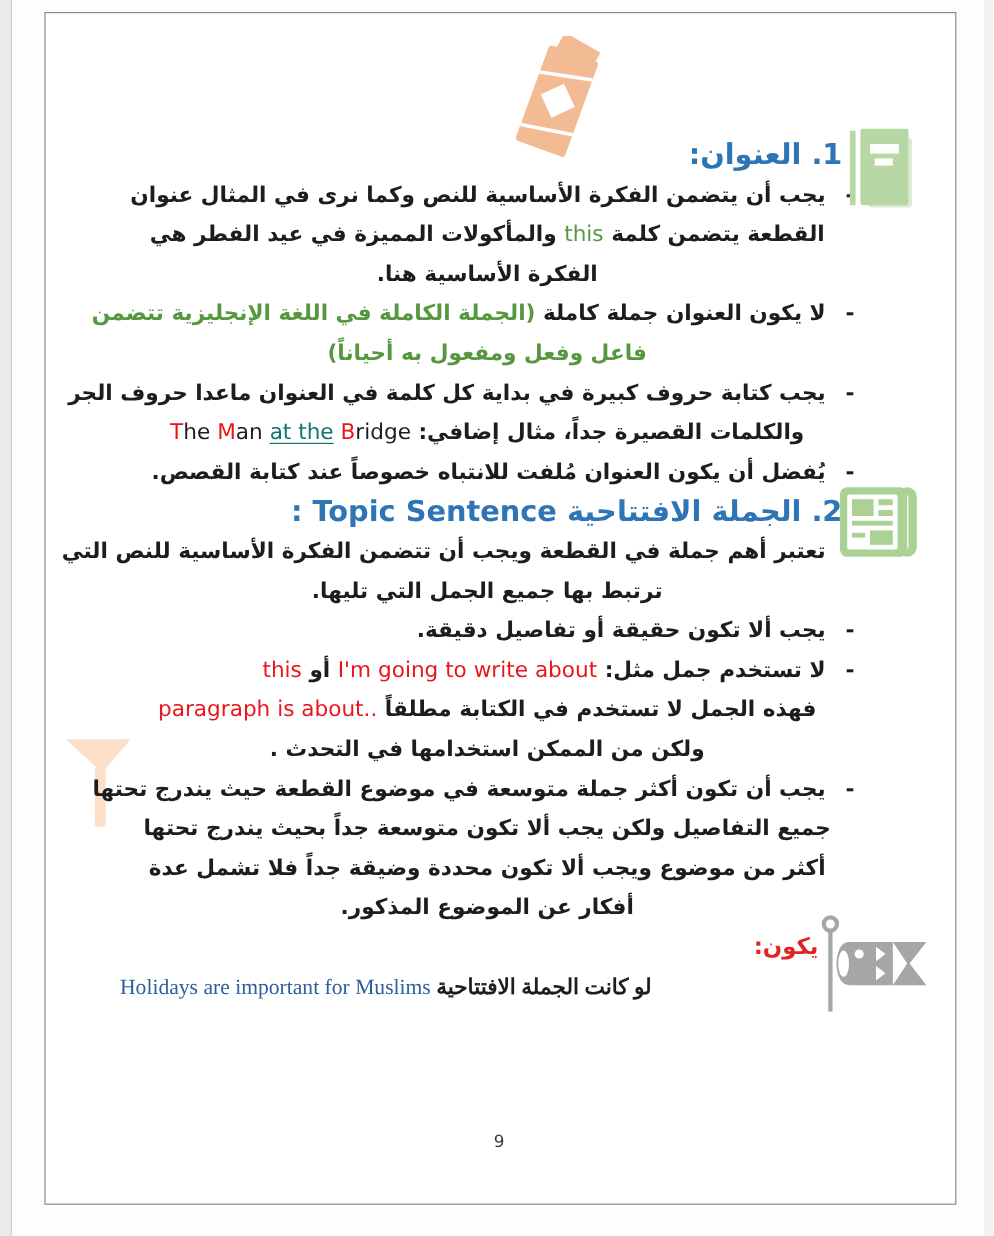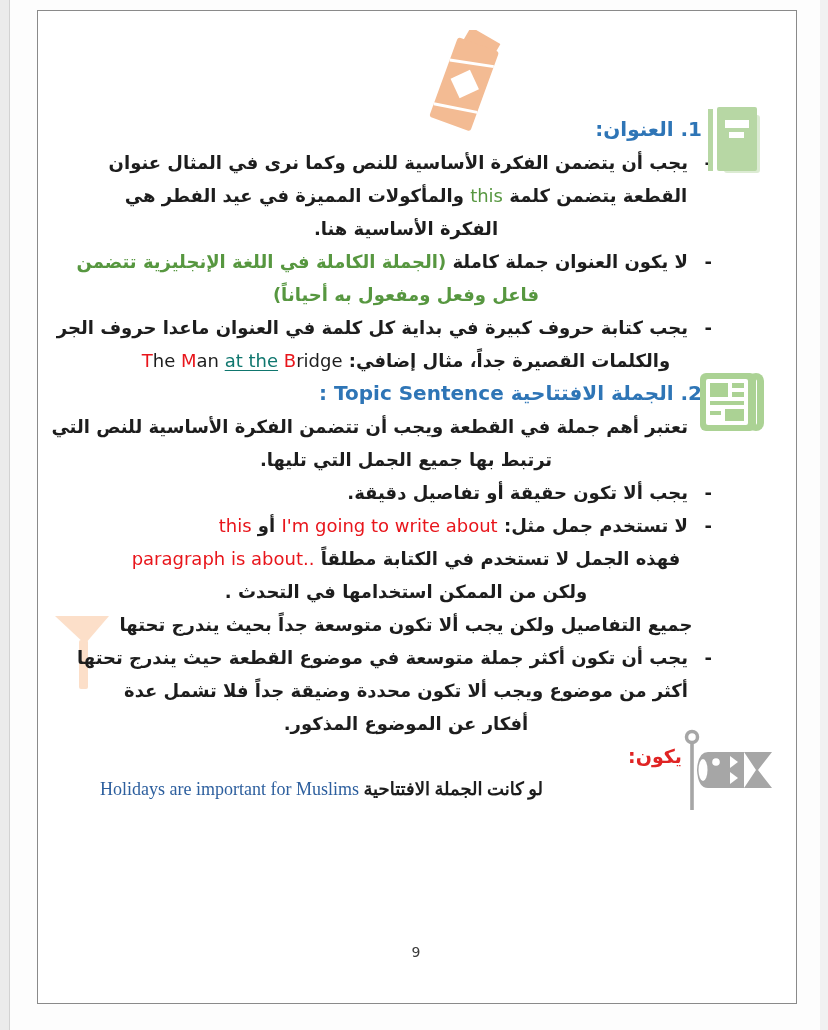--- a/index.html
+++ b/index.html
@@ -11,21 +11,21 @@
 
   .content{position:absolute;left:100px;top:113px;width:612px;direction:rtl;
            font-size:18px;font-weight:600;color:#1d1d1d;}
   .line{line-height:33px;white-space:nowrap;}
   .a-f{text-align:right;}
   .a-c{text-align:center;}
   .a-r{text-align:left;font-family:Liberation Serif, serif;}
   .dash{display:inline-block;width:9px;margin-left:15px;}
 
   .heading{position:relative;line-height:33px;text-align:right;color:#2e75b6;
-           font-size:20px;font-weight:700;padding-left:0;margin-left:0;}
+           font-size:24px;font-weight:700;padding-left:0;margin-left:0;}
   .heading .htext{margin-right:10px;}
   .icon-book{position:absolute;right:-50px;top:-6px;}
   .icon-news{position:absolute;right:-60px;top:-8px;}
   .note-row{position:relative;line-height:33px;text-align:right;color:#e02424;
             font-size:19px;font-weight:700;}
   .note-row .htext{margin-right:30px;}
   .icon-flag{position:absolute;right:-66px;top:-12px;}
 
   .s-ar{}
   .s-green{color:#579740;}
@@ -81,20 +81,23 @@
           <div class="line a-c"><span class="s-ar">الفكرة الأساسية هنا.</span></div>
         </div>
         <div>
           <div class="line a-f"><span class="dash">-</span><span class="s-ar">لا يكون العنوان جملة كاملة </span><span class="s-green">(الجملة الكاملة في اللغة الإنجليزية تتضمن</span></div>
           <div class="line a-c"><span class="s-green">فاعل وفعل ومفعول به أحياناً)</span></div>
         </div>
         <div>
           <div class="line a-f"><span class="dash">-</span><span class="s-ar">يجب كتابة حروف كبيرة في بداية كل كلمة في العنوان ماعدا حروف الجر</span></div>
           <div class="line a-c"><span class="s-ar">والكلمات القصيرة جداً، مثال إضافي: </span><span dir="ltr" class="latin"><span class="s-red">T</span><span class="s-en">he </span><span class="s-red">M</span><span class="s-en">an </span><span class="s-enu">at the</span><span class="s-en"> </span><span class="s-red">B</span><span class="s-en">ridge</span></span></div>
         </div>
+        <div>
+          <div class="line a-f"><span class="dash">-</span><span class="s-ar">يُفضل أن يكون العنوان مُلفت للانتباه خصوصاً عند كتابة القصص.</span></div>
+        </div>
       </div>
 
     <div class="heading">
       <svg class="icon-news" width="74" height="68" viewBox="0 0 74 68">
         <rect x="50" y="4" width="16" height="58" rx="8" fill="#abd294"></rect>
         <rect x="54" y="10" width="5" height="46" rx="2.5" fill="#ffffff"></rect>
         <rect x="2" y="4" width="56" height="58" rx="6" fill="#abd294"></rect>
         <rect x="8" y="10" width="42" height="46" rx="2" fill="#ffffff"></rect>
         <rect x="12" y="14" width="18" height="14" fill="#abd294"></rect>
         <rect x="34" y="14" width="12" height="5" fill="#abd294"></rect>
@@ -112,22 +115,22 @@
         </div>
         <div>
           <div class="line a-f"><span class="dash">-</span><span class="s-ar">يجب ألا تكون حقيقة أو تفاصيل دقيقة.</span></div>
         </div>
         <div>
           <div class="line a-f"><span class="dash">-</span><span class="s-ar">لا تستخدم جمل مثل: </span><span dir="ltr" class="latin"><span class="s-red">I'm going to write about</span></span><span class="s-ar"> أو </span><span dir="ltr" class="latin"><span class="s-red">this</span></span></div>
           <div class="line a-c"><span class="s-ar">فهذه الجمل لا تستخدم في الكتابة مطلقاً </span><span dir="ltr" class="latin"><span class="s-red">paragraph is about..</span></span></div>
           <div class="line a-c"><span class="s-ar">ولكن من الممكن استخدامها في التحدث .</span></div>
         </div>
         <div>
+          <div class="line a-f"><span class="dash">-</span><span class="s-ar">يجب أن تكون أكثر جملة متوسعة في موضوع القطعة حيث يندرج تحتها</span></div>
           <div class="line a-c"><span class="s-ar">جميع التفاصيل ولكن يجب ألا تكون متوسعة جداً بحيث يندرج تحتها</span></div>
-          <div class="line a-f"><span class="dash">-</span><span class="s-ar">يجب أن تكون أكثر جملة متوسعة في موضوع القطعة حيث يندرج تحتها</span></div>
           <div class="line a-c"><span class="s-ar">أكثر من موضوع ويجب ألا تكون محددة وضيقة جداً فلا تشمل عدة</span></div>
           <div class="line a-c"><span class="s-ar">أفكار عن الموضوع المذكور.</span></div>
         </div>
       </div>
 
     <div class="note-row">
       <svg class="icon-flag" width="96" height="84" viewBox="0 0 96 84">
         <circle cx="10" cy="9" r="5.5" fill="none" stroke="#a6a6a6" stroke-width="3.5"></circle>
         <rect x="8.2" y="15" width="3.6" height="67" fill="#a6a6a6"></rect>
         <path d="M26 24 Q16 24 15 42 Q16 60 26 60 L62 60 L62 24 Z" fill="#a6a6a6"></path>

